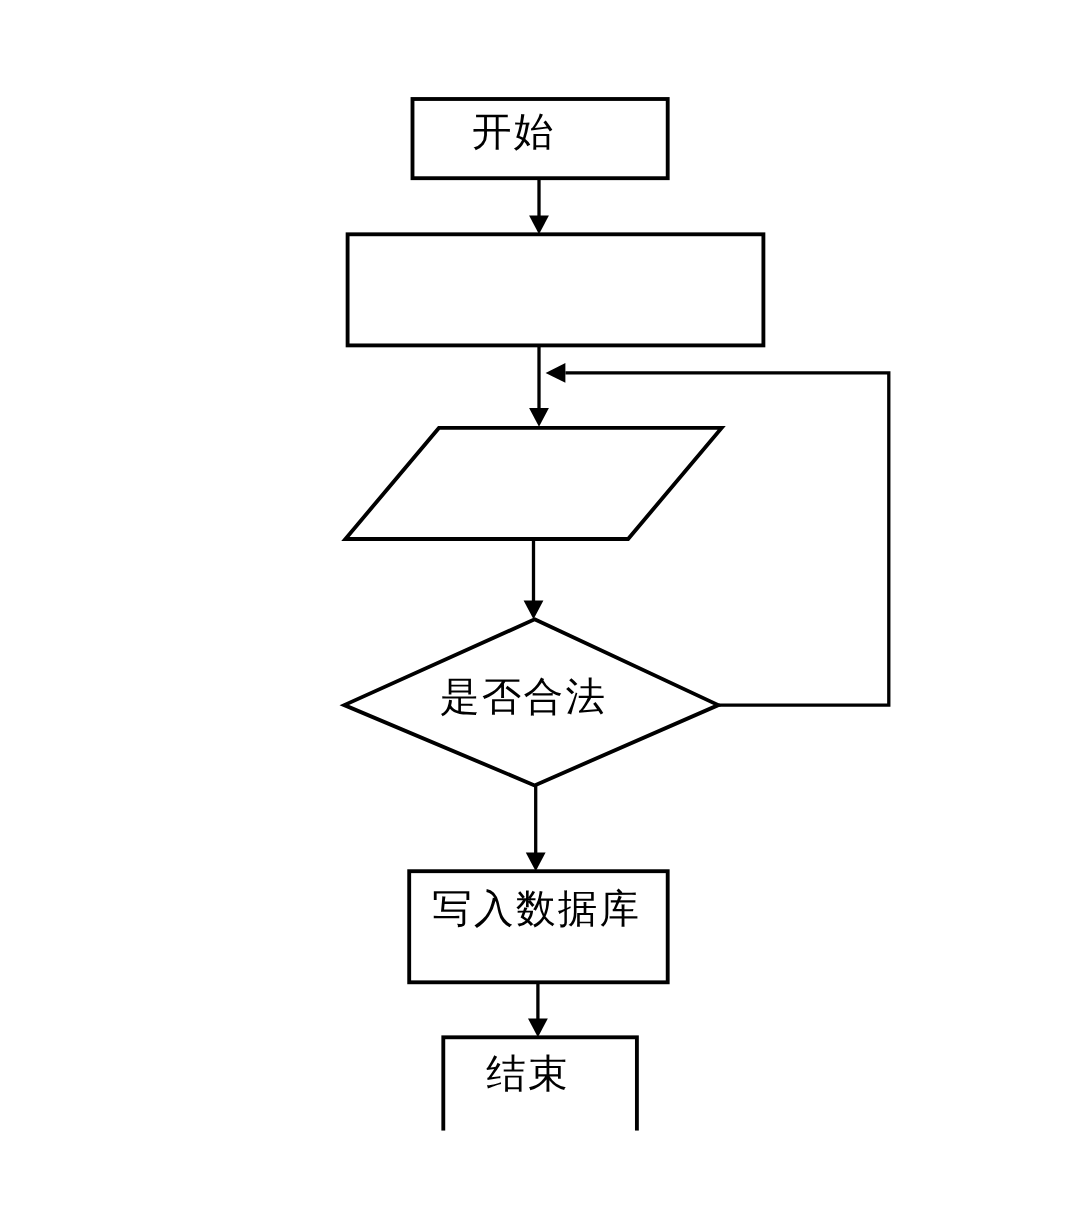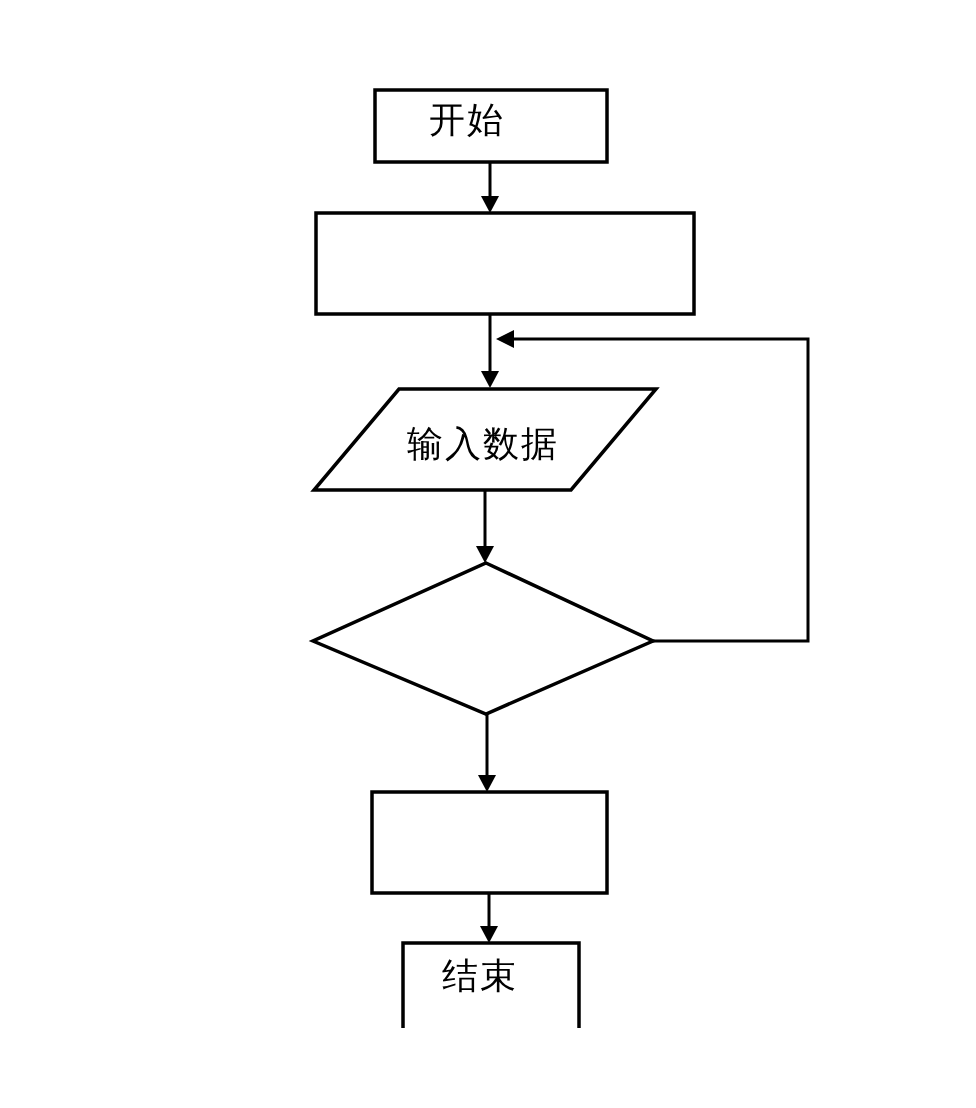--- a/index.html
+++ b/index.html
@@ -80,19 +80,20 @@
     <line class="edge" x1="489" y1="893" x2="489" y2="927"></line>
     <polygon class="arrowhead" points="489,943 480,926 498,926"></polygon>
 
     <polyline class="edge" points="653,641 808,641 808,339 514,339"></polyline>
     <polygon class="arrowhead" points="496,339 514,330 514,348"></polygon>
   </svg>
 
   <div class="node-label" style="left:467px; top:121px;">开始</div>
 
 
-  <div class="node-label" style="left:483px; top:445px;">输入数据</div>
 
+  <div class="node-label" style="left:476px; top:634px;">是否合法</div>
 
+  <div class="node-label" style="left:488px; top:827px;">写入数据库</div>
 
   <div class="node-label" style="left:480px; top:977px;text-align:right;">结束</div>
 
 </div>
 
 </body></html>

